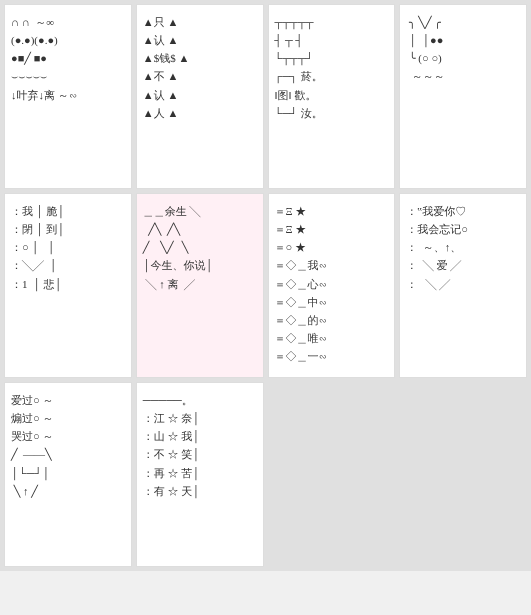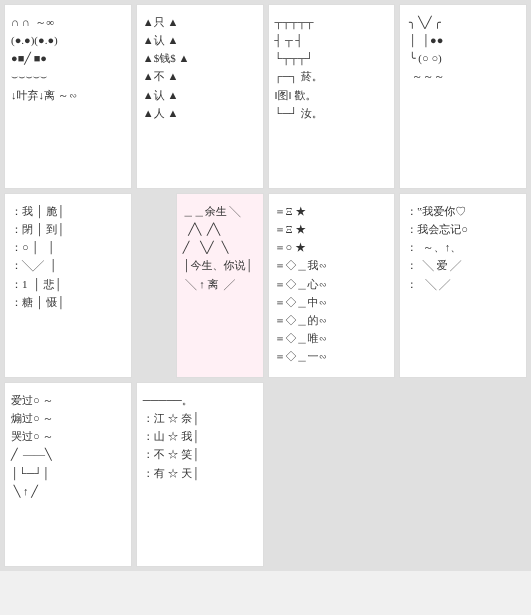--- a/index.html
+++ b/index.html
@@ -27,36 +27,35 @@
       min-height: 185px;
       display: flex;
       flex-direction: column;
       justify-content: flex-start;
       overflow: hidden;
       white-space: pre-wrap;
       word-break: break-all;
     }
     .card.pink-bg {
       background: #fff0f5;
-      margin-left: 40px;
     }
     .card-line {
       display: block;
       font-size: 11px;
       line-height: 1.65;
       color: #333;
     }
   </style>
 </head>
 <body>
 
 <div class="grid">
 <div class="card"><span class="card-line">∩ ∩  ～∞</span><span class="card-line">(●.●)(●.●)</span><span class="card-line">●■╱ ■●</span><span class="card-line">⌣⌣⌣⌣⌣</span><span class="card-line"></span><span class="card-line">↓叶弃↓离 ～∽</span></div>
     <div class="card"><span class="card-line">▲只 ▲</span><span class="card-line">▲认 ▲</span><span class="card-line">▲$钱$ ▲</span><span class="card-line">▲不 ▲</span><span class="card-line">▲认 ▲</span><span class="card-line">▲人 ▲</span></div>
     <div class="card"><span class="card-line">┬┬┬┬┬</span><span class="card-line">┤ ┬ ┤</span><span class="card-line">└┬┬┬┘</span><span class="card-line"></span><span class="card-line">┌─┐ 菸。</span><span class="card-line">‖图‖ 歡。</span><span class="card-line">└─┘ 汝。</span></div>
     <div class="card"><span class="card-line"> ╮ ╲╱ ╭</span><span class="card-line"> │  │●●</span><span class="card-line"> ╰ (○ ○)</span><span class="card-line">  ～～～</span></div>
-    <div class="card"><span class="card-line">：我 │ 脆│</span><span class="card-line">：閉 │ 到│</span><span class="card-line">：○ │   │</span><span class="card-line">：╲╱  │</span><span class="card-line">：1  │ 悲│</span><span class="card-line">：糖 │ 慑│</span></div>
+    <div class="card"><span class="card-line">：我 │ 脆│</span><span class="card-line">：閉 │ 到│</span><span class="card-line">：○ │   │</span><span class="card-line">：╲╱  │</span><span class="card-line">：1  │ 悲│</span></div>
     <div class="card pink-bg"><span class="card-line">＿＿余生 ╲</span><span class="card-line"></span><span class="card-line">  ╱╲  ╱╲</span><span class="card-line">╱    ╲╱   ╲</span><span class="card-line">│今生、你说│</span><span class="card-line"> ╲ ↑ 离  ╱</span></div>
     <div class="card"><span class="card-line">＝Ξ ★</span><span class="card-line">＝Ξ ★</span><span class="card-line">＝○ ★</span><span class="card-line">＝◇＿我∽</span><span class="card-line">＝◇＿心∽</span><span class="card-line">＝◇＿中∽</span><span class="card-line">＝◇＿的∽</span><span class="card-line">＝◇＿唯∽</span><span class="card-line">＝◇＿一∽</span></div>
     <div class="card"><span class="card-line">：‟我爱你♡</span><span class="card-line">：我会忘记○</span><span class="card-line">：  ～、↑、</span><span class="card-line">：  ╲ 爱 ╱</span><span class="card-line">：   ╲ ╱</span></div>
     <div class="card"><span class="card-line">爱过○ ～</span><span class="card-line">煽过○ ～</span><span class="card-line">哭过○ ～</span><span class="card-line">╱  ——╲</span><span class="card-line">│└─┘│</span><span class="card-line"> ╲ ↑ ╱</span></div>
-    <div class="card"><span class="card-line">─────。</span><span class="card-line">：江 ☆ 奈│</span><span class="card-line">：山 ☆ 我│</span><span class="card-line">：不 ☆ 笑│</span><span class="card-line">：有 ☆ 天│</span></div>
+    <div class="card"><span class="card-line">─────。</span><span class="card-line">：江 ☆ 奈│</span><span class="card-line">：山 ☆ 我│</span><span class="card-line">：不 ☆ 笑│</span><span class="card-line">：再 ☆ 苦│</span><span class="card-line">：有 ☆ 天│</span></div>
   </div>
 
 </body></html>

